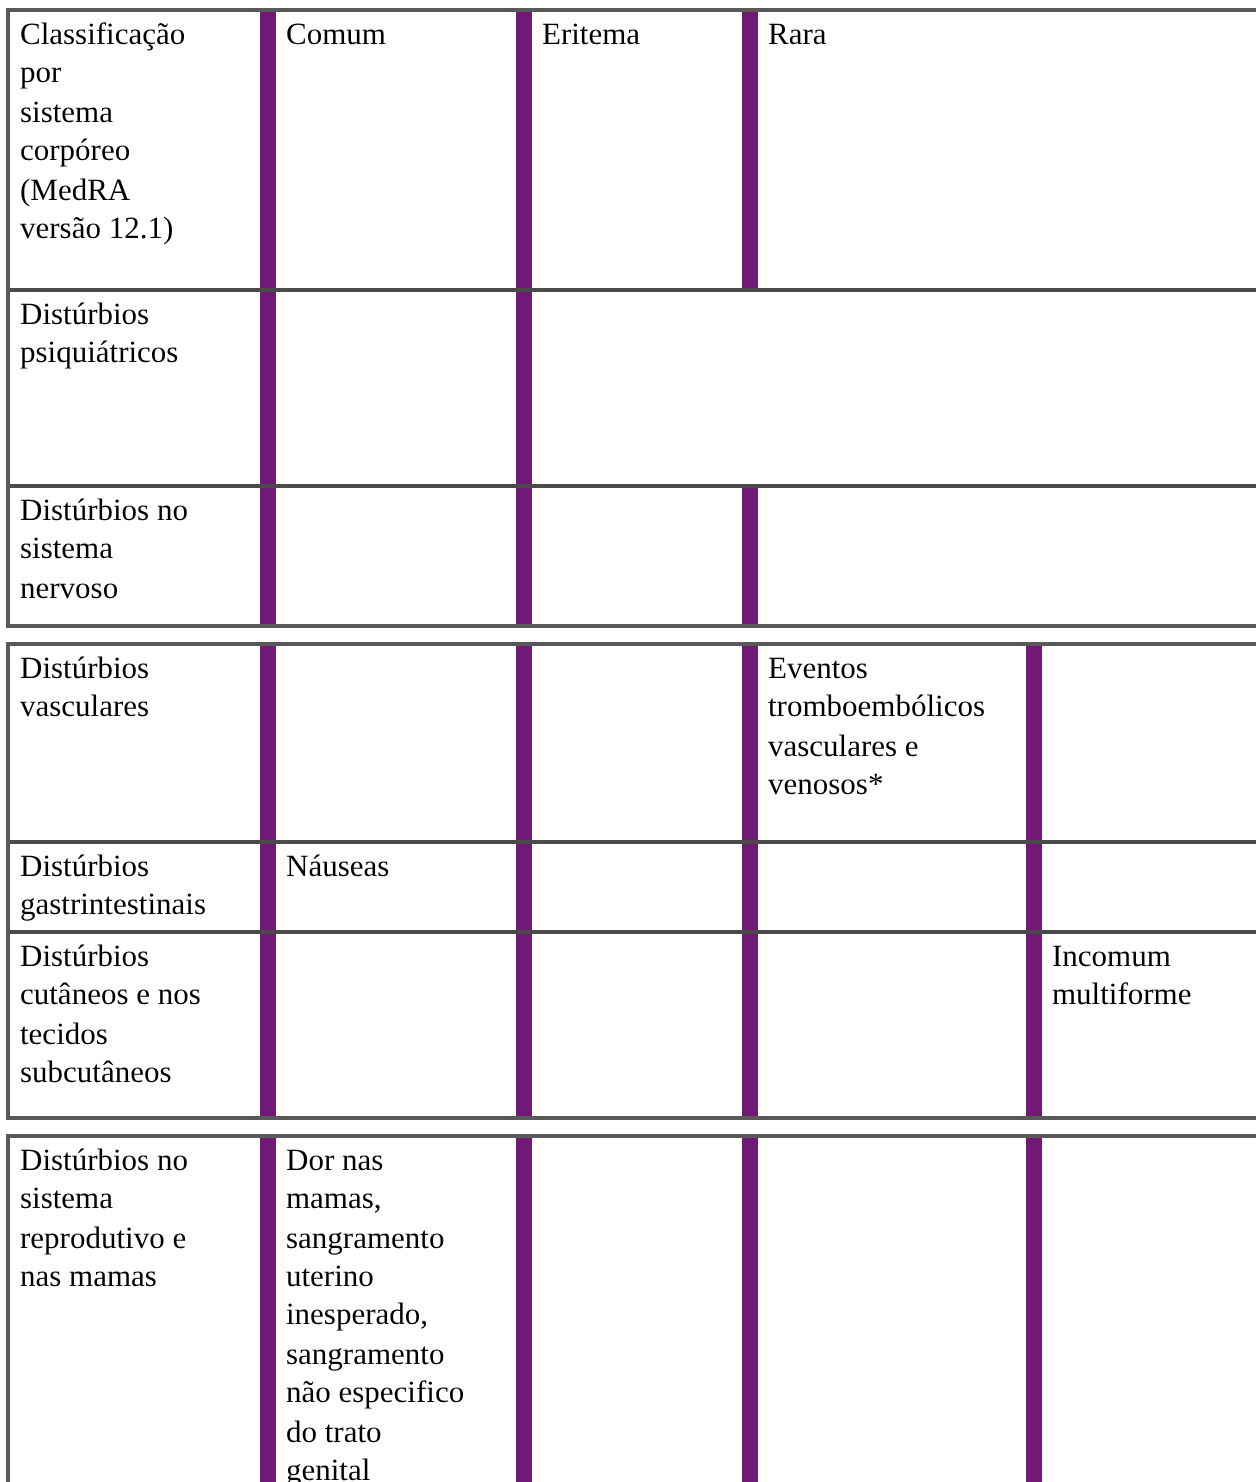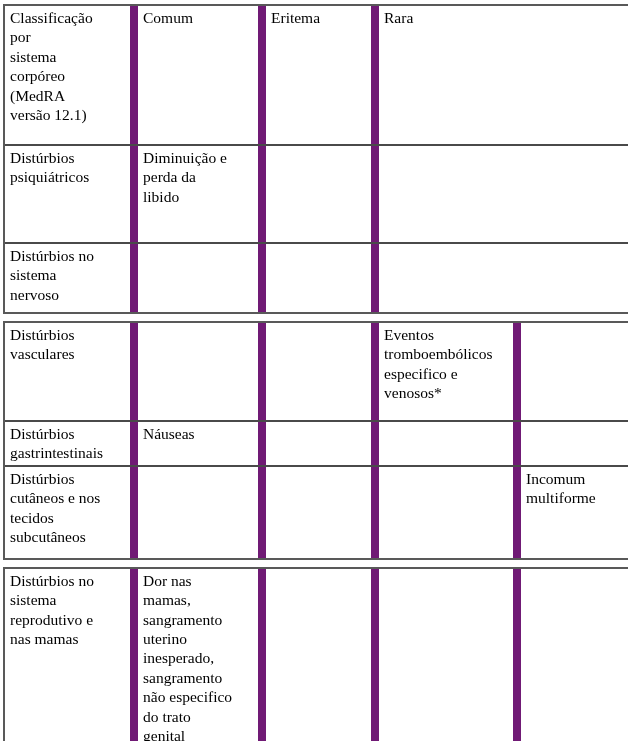--- a/index.html
+++ b/index.html
@@ -69,44 +69,41 @@
 corpóreo
 (MedRA
 versão 12.1)</div>
           <div class="t-cell">Comum</div>
           <div class="t-cell">Eritema</div>
           <div class="t-cell">Rara</div>
         </div>
         <div class="t-row" style="min-height: 98px;">
           <div class="t-cell">Distúrbios
 psiquiátricos</div>
-          <div class="t-cell">Diminuição e
-perda da
-libido</div>
           <div class="t-cell"></div>
           <div class="t-cell"></div>
         </div>
         <div class="t-row" style="min-height: 70px;">
           <div class="t-cell">Distúrbios no
 sistema
 nervoso</div>
           <div class="t-cell"></div>
           <div class="t-cell"></div>
           <div class="t-cell"></div>
         </div>
       </div>
       <div class="segment">
         <div class="t-row" style="min-height: 97px;">
           <div class="t-cell">Distúrbios
 vasculares</div>
           <div class="t-cell"></div>
           <div class="t-cell"></div>
           <div class="t-cell">Eventos
 tromboembólicos
-especifico e
+vasculares e
 venosos*</div>
           <div class="t-cell"></div>
         </div>
         <div class="t-row" style="min-height: 38px;">
           <div class="t-cell">Distúrbios
 gastrintestinais</div>
           <div class="t-cell">Náuseas</div>
           <div class="t-cell"></div>
           <div class="t-cell"></div>
           <div class="t-cell"></div>

